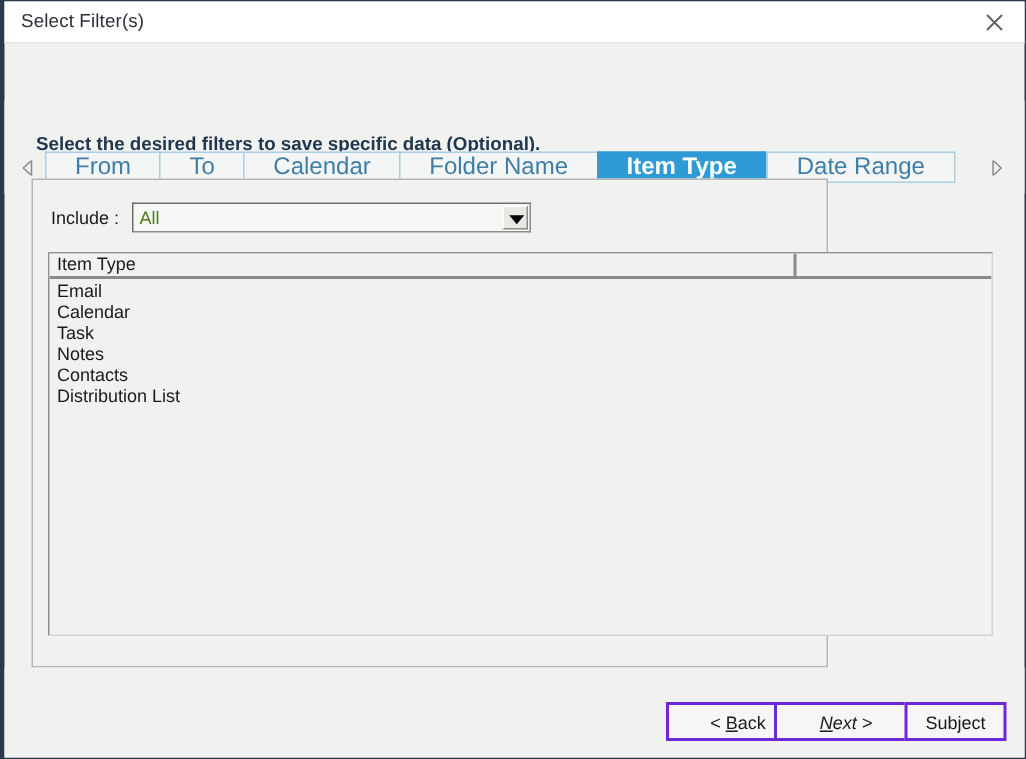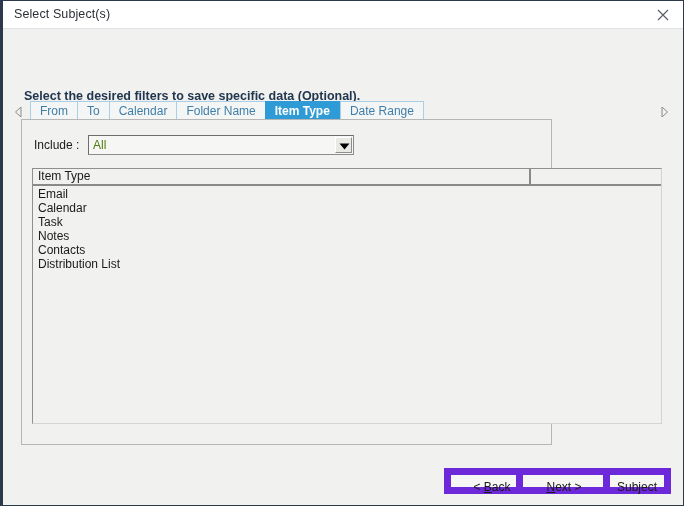--- a/index.html
+++ b/index.html
@@ -102,23 +102,23 @@
     display: flex;
     align-items: flex-start;
   }
   .tab {
     height: 21px;
     box-sizing: border-box;
     border: 1px solid #a8cfe6;
     border-right: none;
     background: #f4f5f5;
     color: #3f7ea8;
-    font-size: 12px;
+    font-size: 16px;
     line-height: 19px;
-    padding: 0 9px;
+    padding: 0 19px;
     white-space: nowrap;
     cursor: default;
   }
   .tab:last-child { border-right: 1px solid #a8cfe6; }
   .tab.active {
     background: #2e9bd6;
     color: #ffffff;
     font-weight: bold;
     border-color: #2e9bd6;
     border-right: 1px solid #2e9bd6;
@@ -258,40 +258,40 @@
     color: #16487e;
     text-decoration: underline;
     white-space: nowrap;
     cursor: pointer;
   }
   .footer-btn {
     position: absolute;
     top: 23px;
     height: 26px;
     box-sizing: border-box;
-    border: 7px solid #6d28d9;
+    border: 2px solid #6d28d9;
     background: #f6f6f4;
     color: #1a1a1a;
     font-size: 12px;
     line-height: 24px;
     text-align: center;
     cursor: default;
   }
   #btn-back  { left: 441px; width: 96px; }
-  #btn-next  { left: 513px; width: 96px; }
+  #btn-next  { left: 513px; width: 96px; font-style: italic; }
   #btn-cancel{ left: 600px; width: 68px; }
   .u { text-decoration: underline; }
 </style>
 </head>
 <body>
 
 <div id="window">
 
   <div id="titlebar">
-    <div id="title-text">Select Subject(s)</div>
+    <div id="title-text">Select Filter(s)</div>
     <div id="close-button">
       <span>
         <svg width="12" height="12" viewBox="0 0 12 12">
           <path d="M1 1 L11 11 M11 1 L1 11" stroke="#5a5f66" stroke-width="1.2" fill="none"></path>
         </svg>
       </span>
     </div>
   </div>
 
   <div id="heading-strip">

